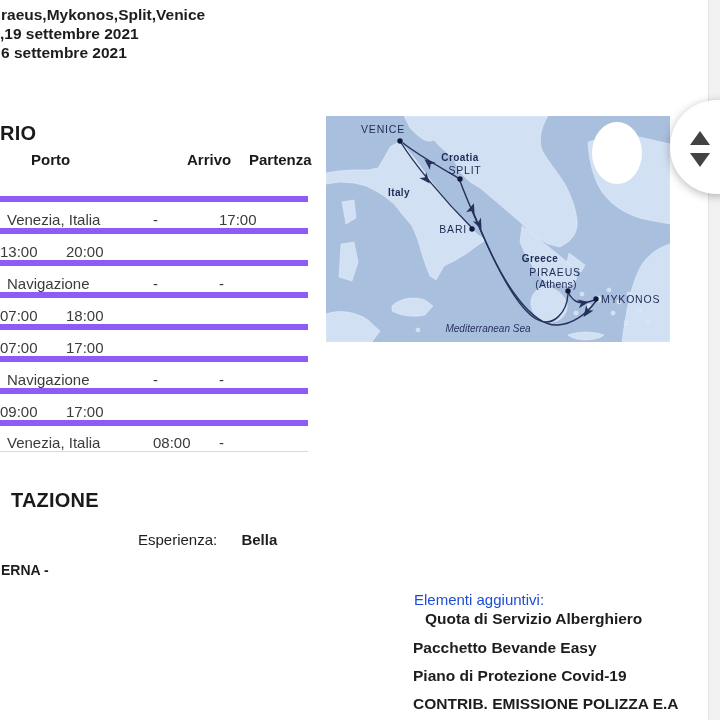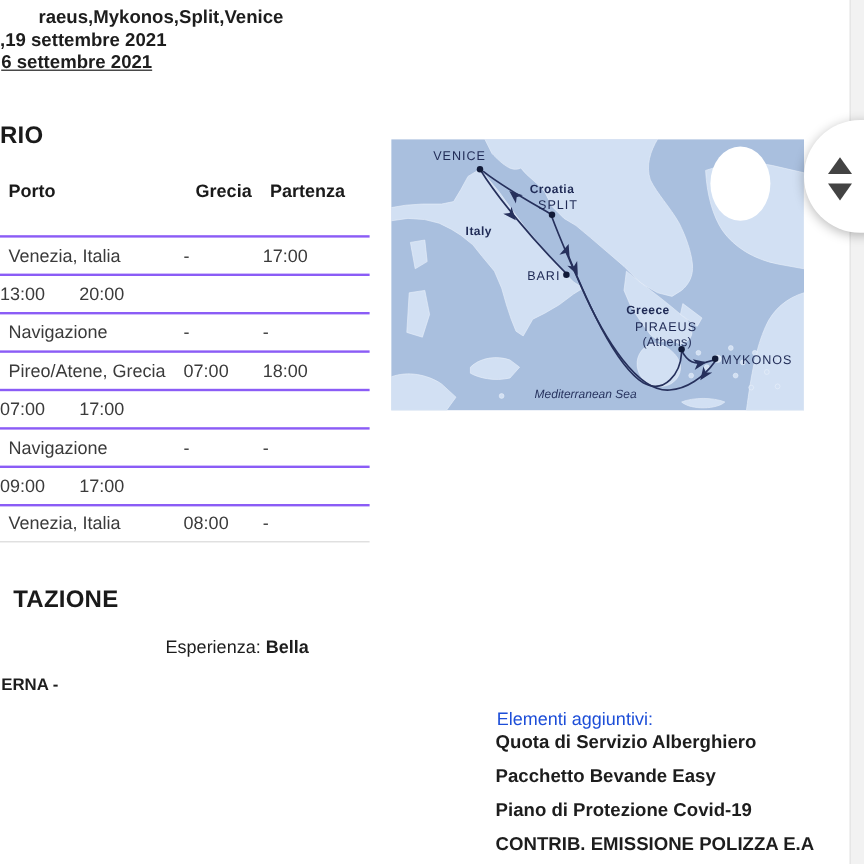--- a/index.html
+++ b/index.html
@@ -6,61 +6,61 @@
   html,body { margin:0; padding:0; }
   body {
     width:720px; height:720px; position:relative; overflow:hidden;
     background:#ffffff; color:#1d1d1d;
     font-family:"Liberation Sans", sans-serif;
   }
   .abs { position:absolute; white-space:nowrap; }
 
   
   .hline { font-size:15.5px; font-weight:700; color:#1d1d1d; }
-  #hline1 { top:6px;  left:1px;margin-left:31px; }
+  #hline1 { top:6px;  left:1px; }
   #hline2 { top:25px; left:0px; }
-  #hline3 { top:44px; left:1px;text-decoration:underline; }
+  #hline3 { top:44px; left:1px; }
 
   
   .section-title { font-size:20px; font-weight:700; color:#1a1a1a; letter-spacing:.2px; }
-  #itinerary-title { top:102px; left:0px; }
+  #itinerary-title { top:122px; left:0px; }
   #accommodation-title { top:489px; left:11px; }
 
   
-  .th { font-size:15px; font-weight:700; color:#1a1a1a; top:151px; }
+  .th { font-size:15px; font-weight:700; color:#1a1a1a; top:151px;margin-left:24px; }
   #th-porto    { left:7px; }
   #th-arrivo   { left:163px; }
   #th-partenza { left:225px; }
   #tbl-rows { top:196px; left:0; width:308px; }
   .trow {
-    height:32px; display:flex; align-items:center;
-    border-top:2px solid #8b5cf6;
+    height:32px; display:flex; align-items:flex-end;
+    border-top:6px solid #8b5cf6;
     font-size:15px; color:#3b3b3b;
   }
   .trow:last-child { border-bottom:1px solid #d9d9d9; }
   .tc1 { flex:0 0 153px; padding-left:7px; }
   .tc2 { flex:0 0 66px; }
   .tc3 { flex:1; }
 
   
   #map { top:116px; left:326px; width:344px; height:162px;border-radius:11px; }
   #map svg { display:block; }
   .port-label { font-family:"Liberation Sans",sans-serif; font-size:10.5px; letter-spacing:.8px; fill:#1f2a55; }
   .country-label { font-family:"Liberation Sans",sans-serif; font-size:10px; font-weight:700; letter-spacing:.4px; fill:#1f2a55; }
   .sea-label { font-family:"Liberation Sans",sans-serif; font-size:10px; font-style:italic; fill:#27335f; }
 
   
   #experience-line { top:531px; left:138px; font-size:15px; color:#1d1d1d; }
-  #experience-line b { font-weight:700; }
+  #experience-line b { font-weight:700;margin-left:20px; }
   #cabin-type { top:562px; left:1px; font-size:14px; font-weight:700; }
 
   
   #addons-title { top:591px; left:414px; font-size:15px; color:#1d4ed8; }
   .addon { left:413px; font-size:15.5px; font-weight:700; color:#1d1d1d; }
-  #addon-0 { top:610px; }
+  #addon-0 { top:610px;margin-left:12px; }
   #addon-1 { top:639px; }
   #addon-2 { top:667px; }
   #addon-3 { top:695px; }
 
   
   #scroll-track {
     right:0; top:0; width:12px; height:720px;
     background:#f2f2f2; border-left:1px solid #e3e3e3; z-index:4;
   }
 
@@ -84,40 +84,39 @@
 </head>
 <body>
 
 <div class="abs hline" id="hline1">raeus,Mykonos,Split,Venice</div>
 <div class="abs hline" id="hline2">,19 settembre 2021</div>
 <div class="abs hline" id="hline3">6 settembre 2021</div>
 
 <div class="abs section-title" id="itinerary-title">RIO</div>
 
 <div class="abs th" id="th-porto">Porto</div>
-<div class="abs th" id="th-arrivo">Grecia</div>
+<div class="abs th" id="th-arrivo">Arrivo</div>
 <div class="abs th" id="th-partenza">Partenza</div>
 
 <div class="abs" id="tbl-rows">
   <div class="trow">
     <span class="tc1">Venezia, Italia</span>
     <span class="tc2">-</span>
     <span class="tc3">17:00</span>
   </div>
   <div class="trow">
     <span class="tc2">13:00</span>
     <span class="tc3">20:00</span>
   </div>
   <div class="trow">
     <span class="tc1">Navigazione</span>
     <span class="tc2">-</span>
     <span class="tc3">-</span>
   </div>
   <div class="trow">
-    <span class="tc1">Pireo/Atene, Grecia</span>
     <span class="tc2">07:00</span>
     <span class="tc3">18:00</span>
   </div>
   <div class="trow">
     <span class="tc2">07:00</span>
     <span class="tc3">17:00</span>
   </div>
   <div class="trow">
     <span class="tc1">Navigazione</span>
     <span class="tc2">-</span>

